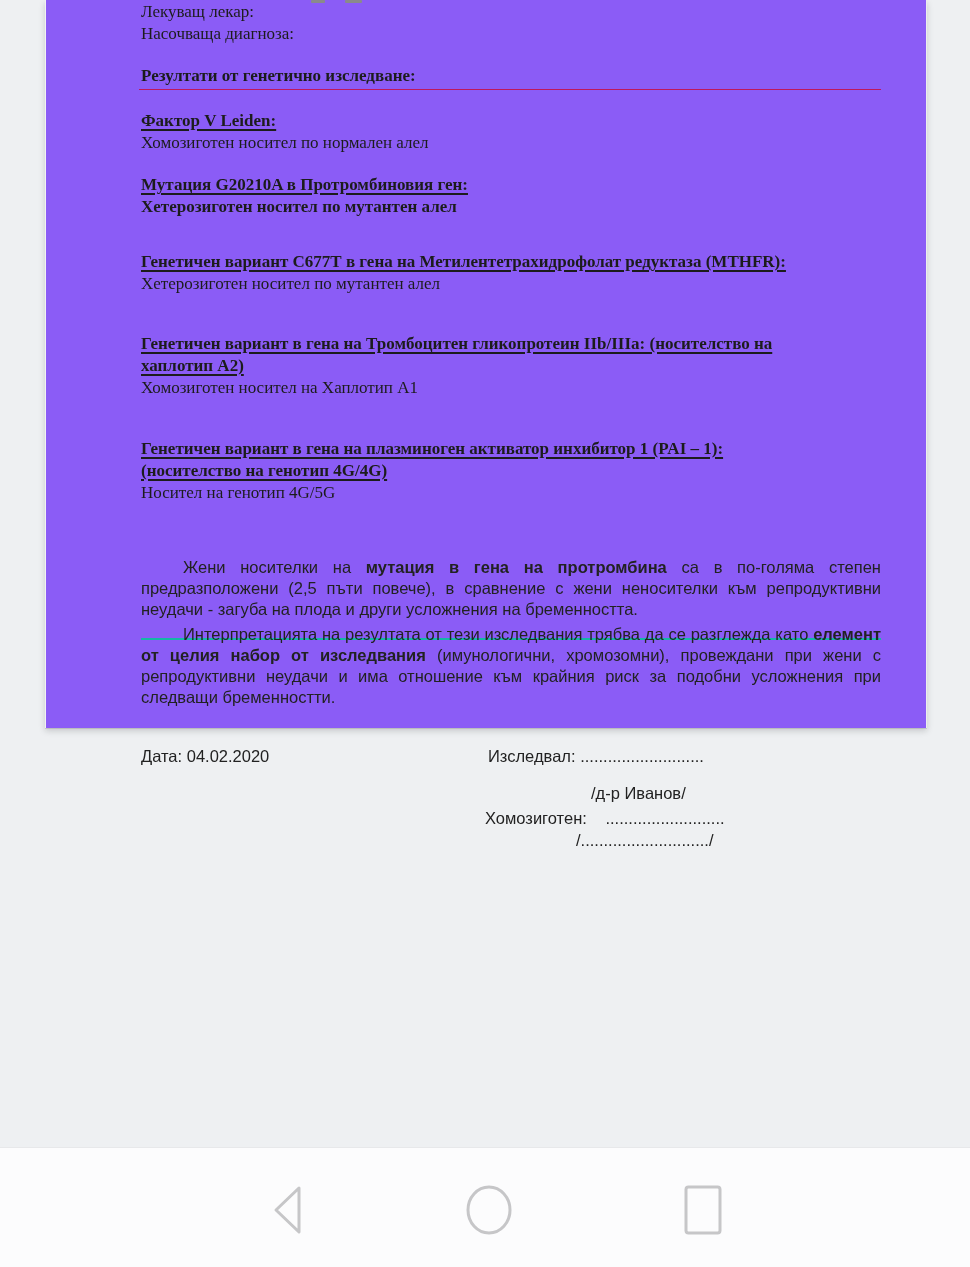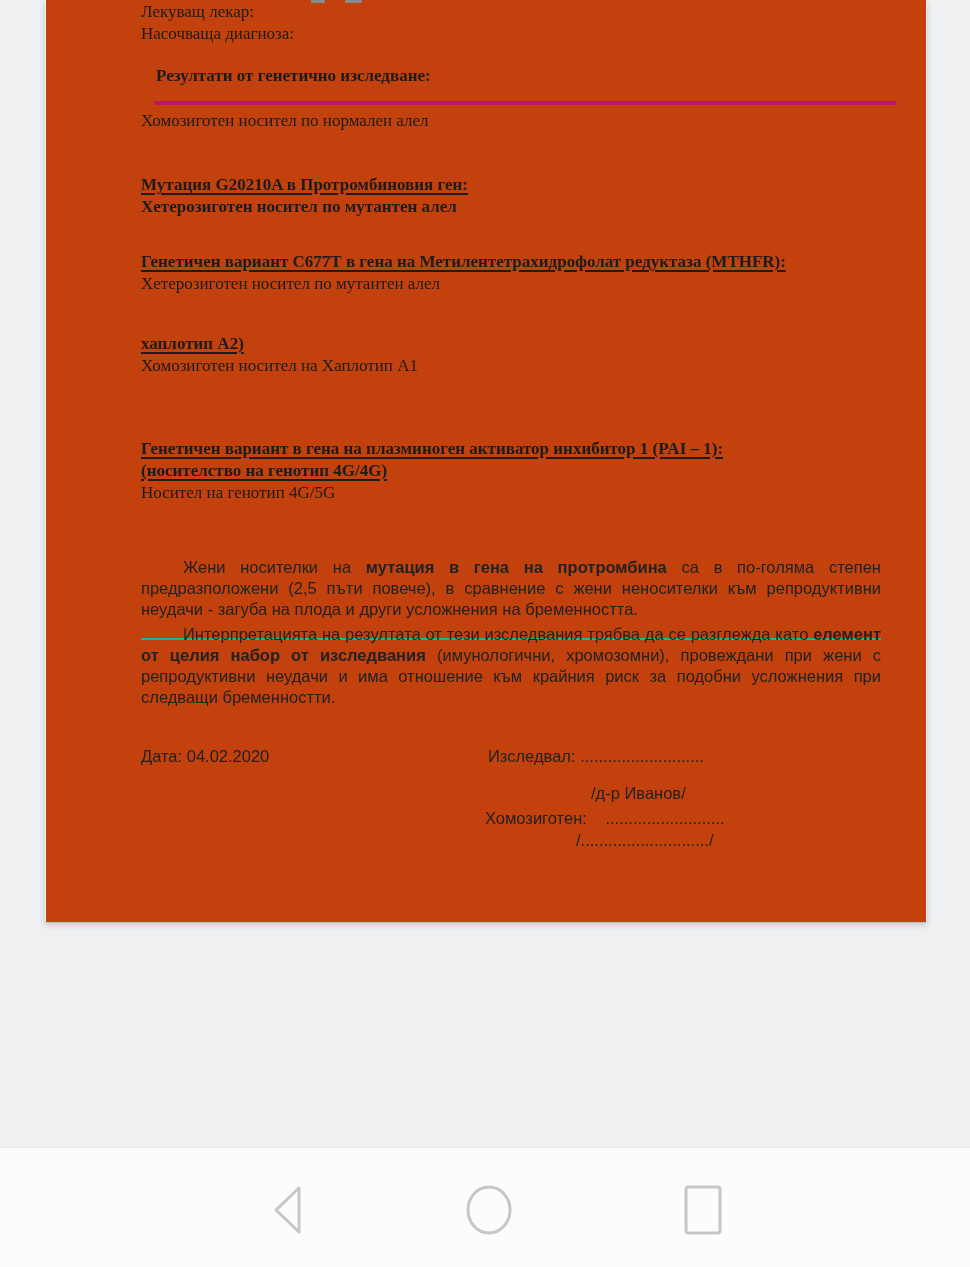--- a/index.html
+++ b/index.html
@@ -2,34 +2,34 @@
 <html><head>
 <meta charset="utf-8">
 <style>
   html,body{margin:0;padding:0;}
   body{width:970px;height:1267px;overflow:hidden;background:#eef0f2;
        font-family:"Liberation Sans","DejaVu Sans",sans-serif;}
   .screen{position:relative;width:970px;height:1267px;background:#eef0f2;}
 
   
   .doc-scroll{position:absolute;left:0;top:0;width:970px;height:1147px;}
-  .page{position:absolute;left:45px;top:0;width:880px;height:922px;background:#c2410c;
+  .page{position:absolute;left:45px;top:0;width:880px;height:728px;background:#8b5cf6;
         box-shadow:0 3px 6px rgba(60,64,70,.22), 0 1px 0 #d6d8da;
         border-left:1px solid #f2f2f3;border-right:1px solid #ececee;}
 
   .serif{font-family:"Liberation Serif","DejaVu Serif",serif;font-size:17px;line-height:22px;color:#1c1c1c;}
   .sans{font-family:"Liberation Sans","DejaVu Sans",sans-serif;font-size:16.5px;line-height:21px;color:#222;}
   .b{font-weight:700;}
   .abs{position:absolute;}
 
   .frag{position:absolute;top:0;height:3px;background:#8a8a8a;border-radius:1px;}
 
   .field-line{left:95px;white-space:nowrap;}
 
-  .section-title{left:108px;width:742px;padding-bottom:14px;border-bottom:4px solid #be185d;}
+  .section-title{left:93px;width:742px;padding-bottom:2px;border-bottom:1px solid #be185d;}
   .section-title span{margin-left:2px;}
 
   .result-title{display:block;font-weight:700;text-decoration:underline;text-underline-offset:3px;
                 text-decoration-thickness:1.5px;white-space:nowrap;}
   .result-block{left:95px;width:740px;}
 
   .interp-title{left:95px;font-weight:700;}
   .para{left:95px;width:740px;text-align:justify;text-indent:42px;}
   .para.ruled{border-bottom:2px solid #14b8a6;padding-bottom:18px;}
 
@@ -55,34 +55,36 @@
       <div class="frag" style="left:299px;width:17px;"></div>
 
       <div class="abs serif field-line" style="top:1px;">Лекуващ лекар:</div>
       <div class="abs serif field-line" style="top:23px;">Насочваща диагноза:</div>
 
       <div class="abs serif b section-title" style="top:65px;">
         <span>Резултати от генетично изследване:</span>
       </div>
 
       <div class="abs serif result-block" style="top:110px;">
+        <span class="result-title">Фактор V Leiden:</span>
         <span>Хомозиготен носител по нормален алел</span>
       </div>
 
       <div class="abs serif result-block" style="top:174px;">
         <span class="result-title">Мутация G20210A в Протромбиновия ген:</span>
         <span class="b">Хетерозиготен носител по мутантен алел</span>
       </div>
 
       <div class="abs serif result-block" style="top:251px;">
         <span class="result-title">Генетичен вариант С677Т в гена на Метилентетрахидрофолат редуктаза (MTHFR):</span>
         <span>Хетерозиготен носител по мутантен алел</span>
       </div>
 
       <div class="abs serif result-block" style="top:333px;">
+        <span class="result-title">Генетичен вариант в гена на Тромбоцитен гликопротеин IIb/IIIa: (носителство на</span>
         <span class="result-title">хаплотип А2)</span>
         <span>Хомозиготен носител на Хаплотип А1</span>
       </div>
 
       <div class="abs serif result-block" style="top:438px;">
         <span class="result-title">Генетичен вариант в гена на плазминоген активатор инхибитор 1 (PAI – 1):</span>
         <span class="result-title">(носителство на генотип 4G/4G)</span>
         <span>Носител на генотип 4G/5G</span>
       </div>
 

